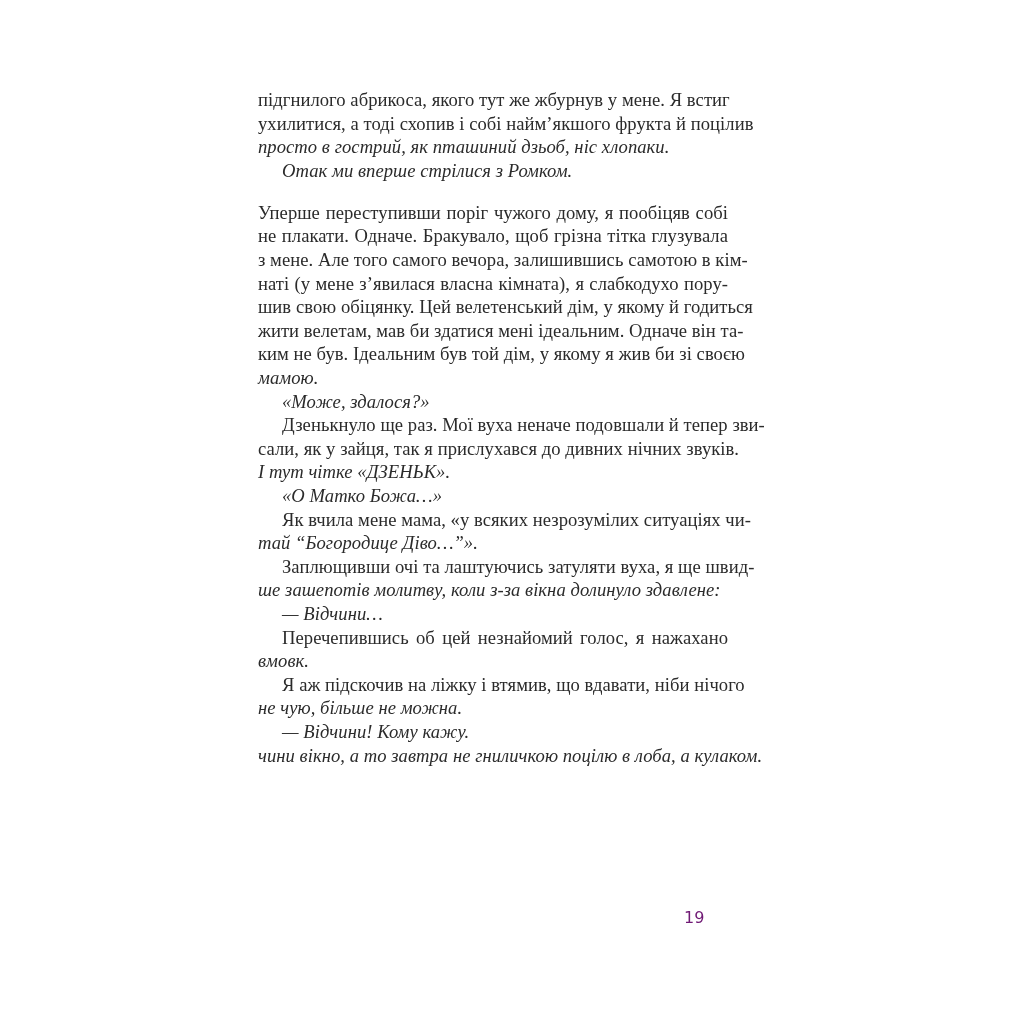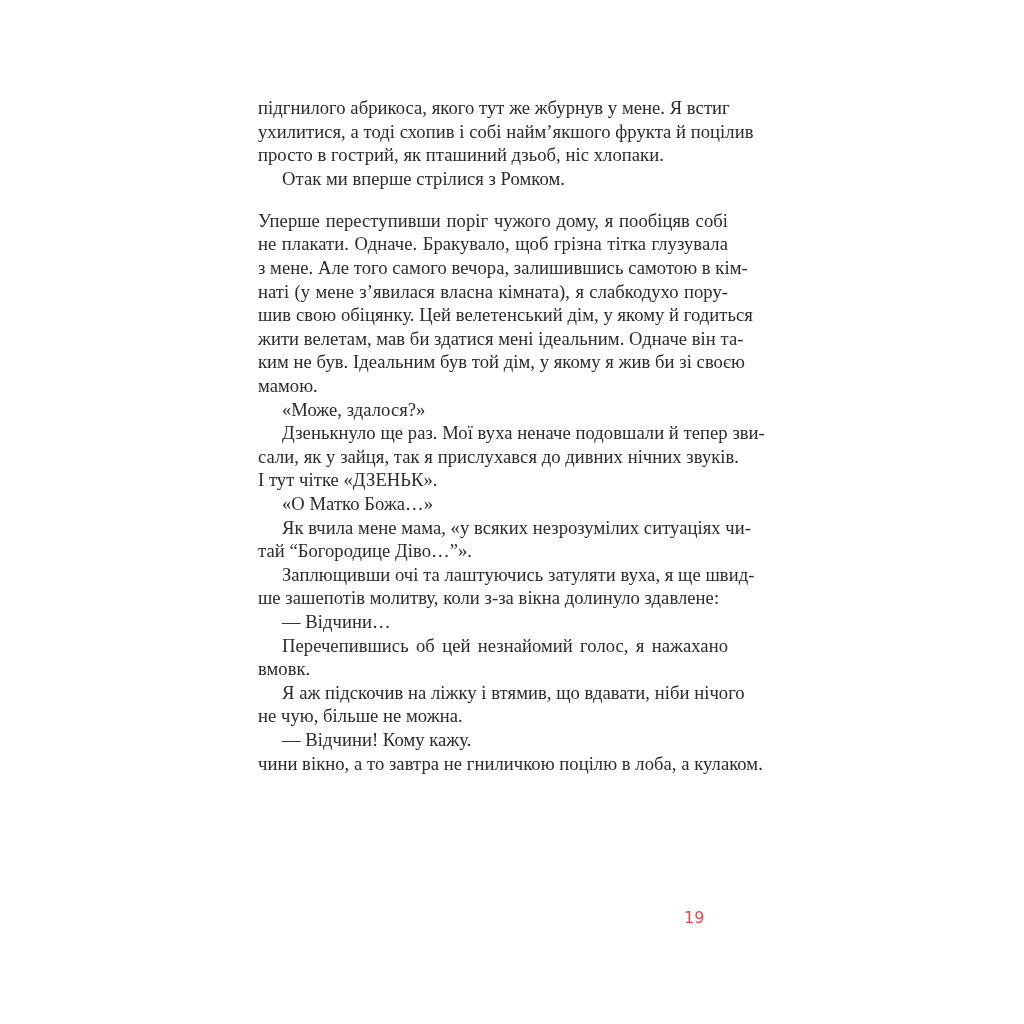--- a/index.html
+++ b/index.html
@@ -1,30 +1,30 @@
 <!DOCTYPE html>
 <html><head>
 <meta charset="utf-8">
 <style>
   html, body { margin: 0; padding: 0; }
   body {
     width: 1024px; height: 1024px; background: #ffffff; position: relative; overflow: hidden;
     font-family: "Liberation Serif", "DejaVu Serif", serif; color: #2b2b2b;
   }
-  .page { position: absolute; left: 258px; top: 88px; width: 470px; margin-top: 8px; }
+  .page { position: absolute; left: 258px; top: 88px; width: 470px; }
   .ln {
     height: 23.6px; line-height: 23.6px; font-size: 18.6px; white-space: nowrap;
     text-align: justify; text-align-last: justify; letter-spacing: 0.05px;
   }
-  .ln.last { text-align: left; text-align-last: left; }
+  .ln.last { text-align: left; text-align-last: left; font-style: italic; }
   .ln.indent { padding-left: 24px; }
   .gap { height: 18.5px; }
   .pagenum {
     position: absolute; left: 684px; top: 908px; font-family: "DejaVu Sans", sans-serif;
-    font-size: 16px; color: #ef4444;
+    font-size: 16px; color: #701a75;
   }
 </style>
 </head>
 <body>
 
 <div class="page" id="page">
     <div>
       <div class="ln">підгнилого абрикоса, якого тут же жбурнув у мене. Я встиг</div>
       <div class="ln">ухилитися, а тоді схопив і собі найм’якшого фрукта й поцілив</div>
       <div class="ln last">просто в гострий, як пташиний дзьоб, ніс хлопаки.</div>

